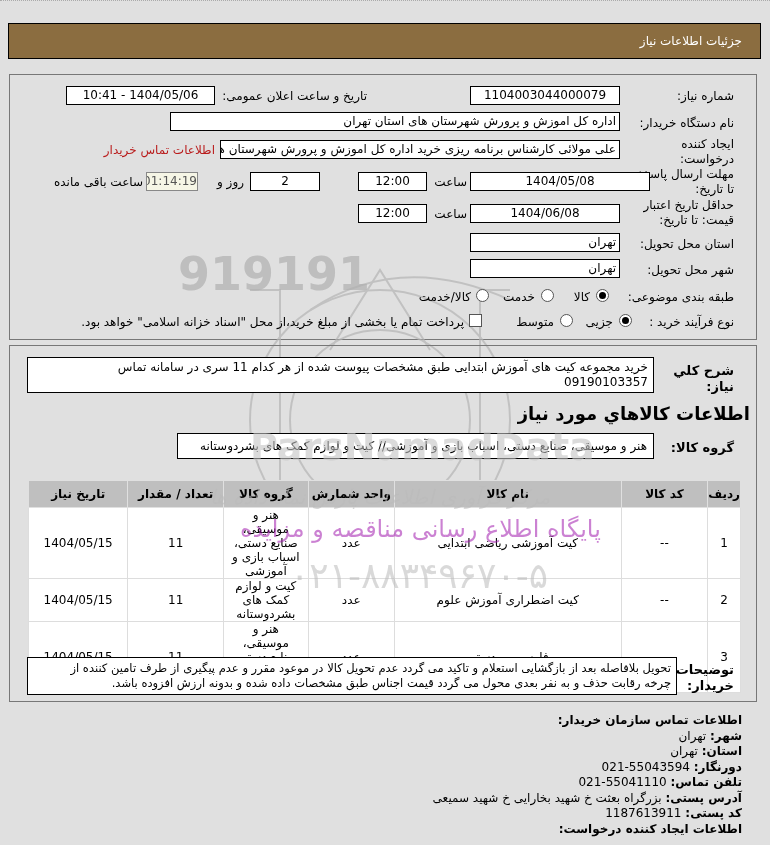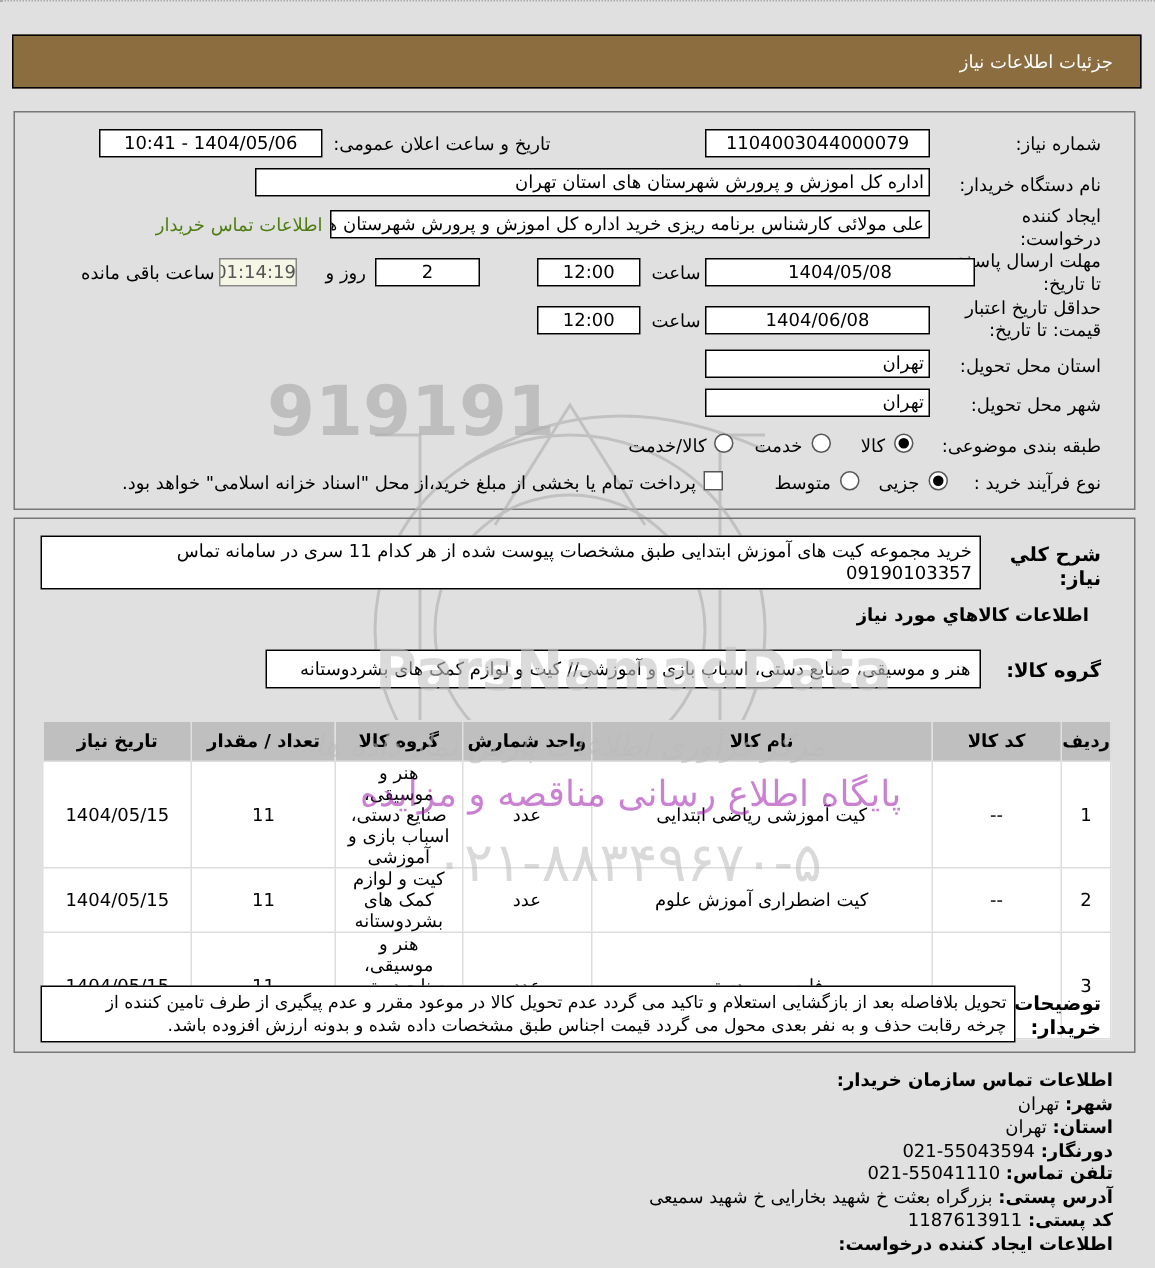--- a/index.html
+++ b/index.html
@@ -21,21 +21,21 @@
     }
     .box {
       position: absolute; background: #fff; border: 1px solid #000;
       font-size: 12px; white-space: nowrap; overflow: hidden;
     }
     .box.c { text-align: center; }
     .box.r { text-align: right; padding-right: 3px; }
     .lbl { position: absolute; font-size: 12px; white-space: nowrap; color: #000; text-align: right; }
     .lbl2 { position: absolute; font-size: 12px; line-height: 15px; color: #000; text-align: right; }
     .bold { font-weight: bold; }
-    .link { color: #4d7c0f; }
+    .link { color: #b91c1c; }
     .radio {
       position: absolute; width: 13px; height: 13px; border-radius: 50%;
       border: 1px solid #555; background: #fff;
     }
     .radio.on::after {
       content: ""; position: absolute; left: 2px; top: 2px; width: 7px; height: 7px;
       border-radius: 50%; background: #000;
     }
     .checkbox { position: absolute; width: 13px; height: 13px; border: 1px solid #555; background: #fff; }
     table.items {
@@ -140,21 +140,21 @@
 
 <div class="lbl2 bold" style="right:36px; top:363px; font-size:13px; line-height:16px;">
   <div>شرح کلي</div>
   <div>نیاز:</div>
 </div>
 <div class="box" style="left:27px; top:357px; width:627px; height:36px; text-align:right; padding:2px 5px 0 0; line-height:15px; white-space:normal;">
   <div>خرید مجموعه کیت های آموزش ابتدایی طبق مشخصات پیوست شده از هر کدام 11 سری در سامانه تماس</div>
   <div>09190103357</div>
 </div>
 
-<div class="lbl bold" style="right:44px; top:403px; font-size:12px;">اطلاعات کالاهاي مورد نیاز</div>
+<div class="lbl bold" style="right:20px; top:403px; font-size:18px;">اطلاعات کالاهاي مورد نیاز</div>
 
 <div class="lbl bold" style="right:36px; top:440px; font-size:13px;">گروه کالا:</div>
 <div class="box r" style="left:177px; top:433px; width:477px; height:26px; line-height:24px; padding-right:6px;">هنر و موسیقی، صنایع دستی، اسباب بازی و آموزشی// کیت و لوازم کمک های بشردوستانه</div>
 
 <table class="items" style="left:28px; top:480px; width:713px;">
   <thead>
     <tr>
       <th style="width:25px;">ردیف</th>
       <th style="width:88px;">کد کالا</th>
       <th style="width:231px;">نام کالا</th>

